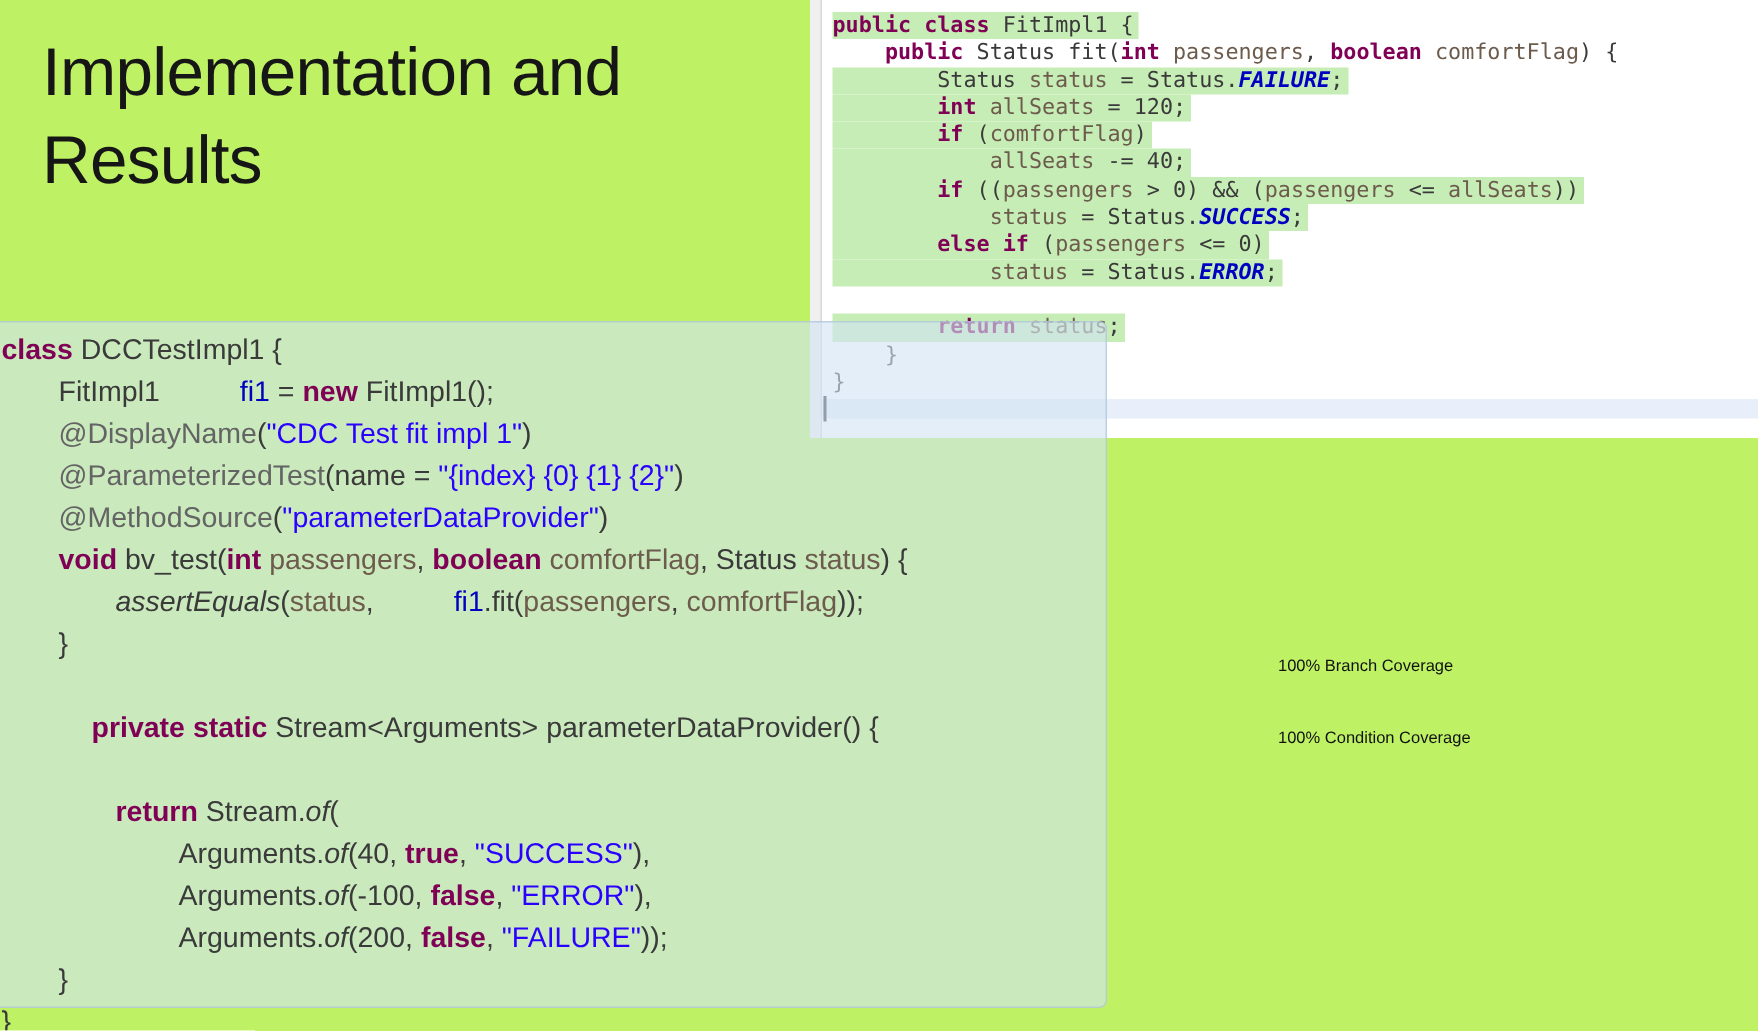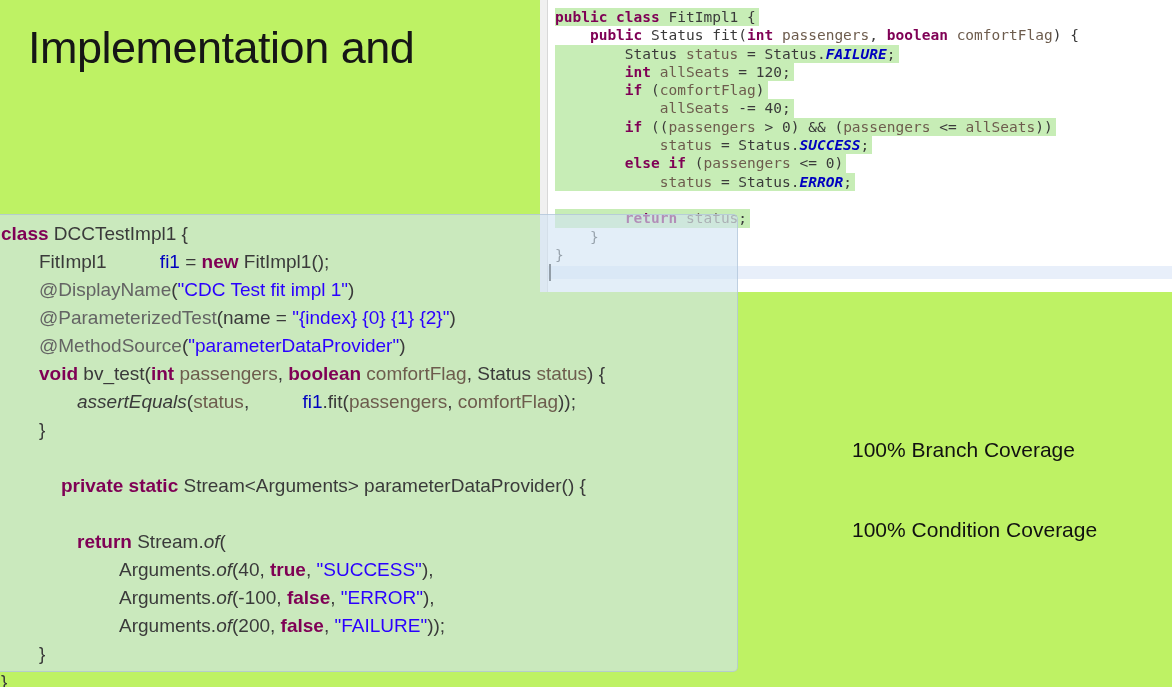--- a/index.html
+++ b/index.html
@@ -32,30 +32,31 @@
   .tk-k{color:#7f0055;font-weight:bold;}
   .tk-a{color:#646464;}
   .tk-s{color:#2a00ff;}
   .tk-f{color:#0000c0;margin-left:48px;}
   .tk-sf{color:#0000c0;font-weight:bold;font-style:italic;}
   .tk-it{color:#3a3a3a;font-style:italic;}
   .tk-p{color:#6d5c4d;}
   .tk-d{color:#3a3a3a;}
 
   
-  .coverage{position:absolute;left:852px;top:438px;display:flex;flex-direction:column;gap:56px;
-            color:#111;font-size:21px;}
+  .coverage{position:absolute;left:852px;top:438px;display:flex;flex-direction:column;gap:36px;
+            color:#111;font-size:11px;}
 </style>
 </head>
 <body>
 
 <div class="slide">
 
   <div class="title">
     <div>Implementation and</div>
+    <div>Results</div>
   </div>
 
   <div class="editor">
     <div class="gutter"></div>
     <div class="caret-row"></div>
     <div class="caret"></div>
     <div class="impl-code" id="impl-code">
         <div class="impl-line"><span class="wrap hl"><span class="tk-k">public class </span><span class="tk-d">FitImpl1 {</span></span></div>
         <div class="impl-line"><span class="wrap"><span class="tk-d">    </span><span class="tk-k">public</span><span class="tk-d"> Status fit(</span><span class="tk-k">int</span><span class="tk-d"> </span><span class="tk-p">passengers</span><span class="tk-d">, </span><span class="tk-k">boolean</span><span class="tk-d"> </span><span class="tk-p">comfortFlag</span><span class="tk-d">) {</span></span></div>
         <div class="impl-line"><span class="wrap hl"><span class="tk-d">        Status </span><span class="tk-p">status</span><span class="tk-d"> = Status.</span><span class="tk-sf">FAILURE</span><span class="tk-d">;</span></span></div>

